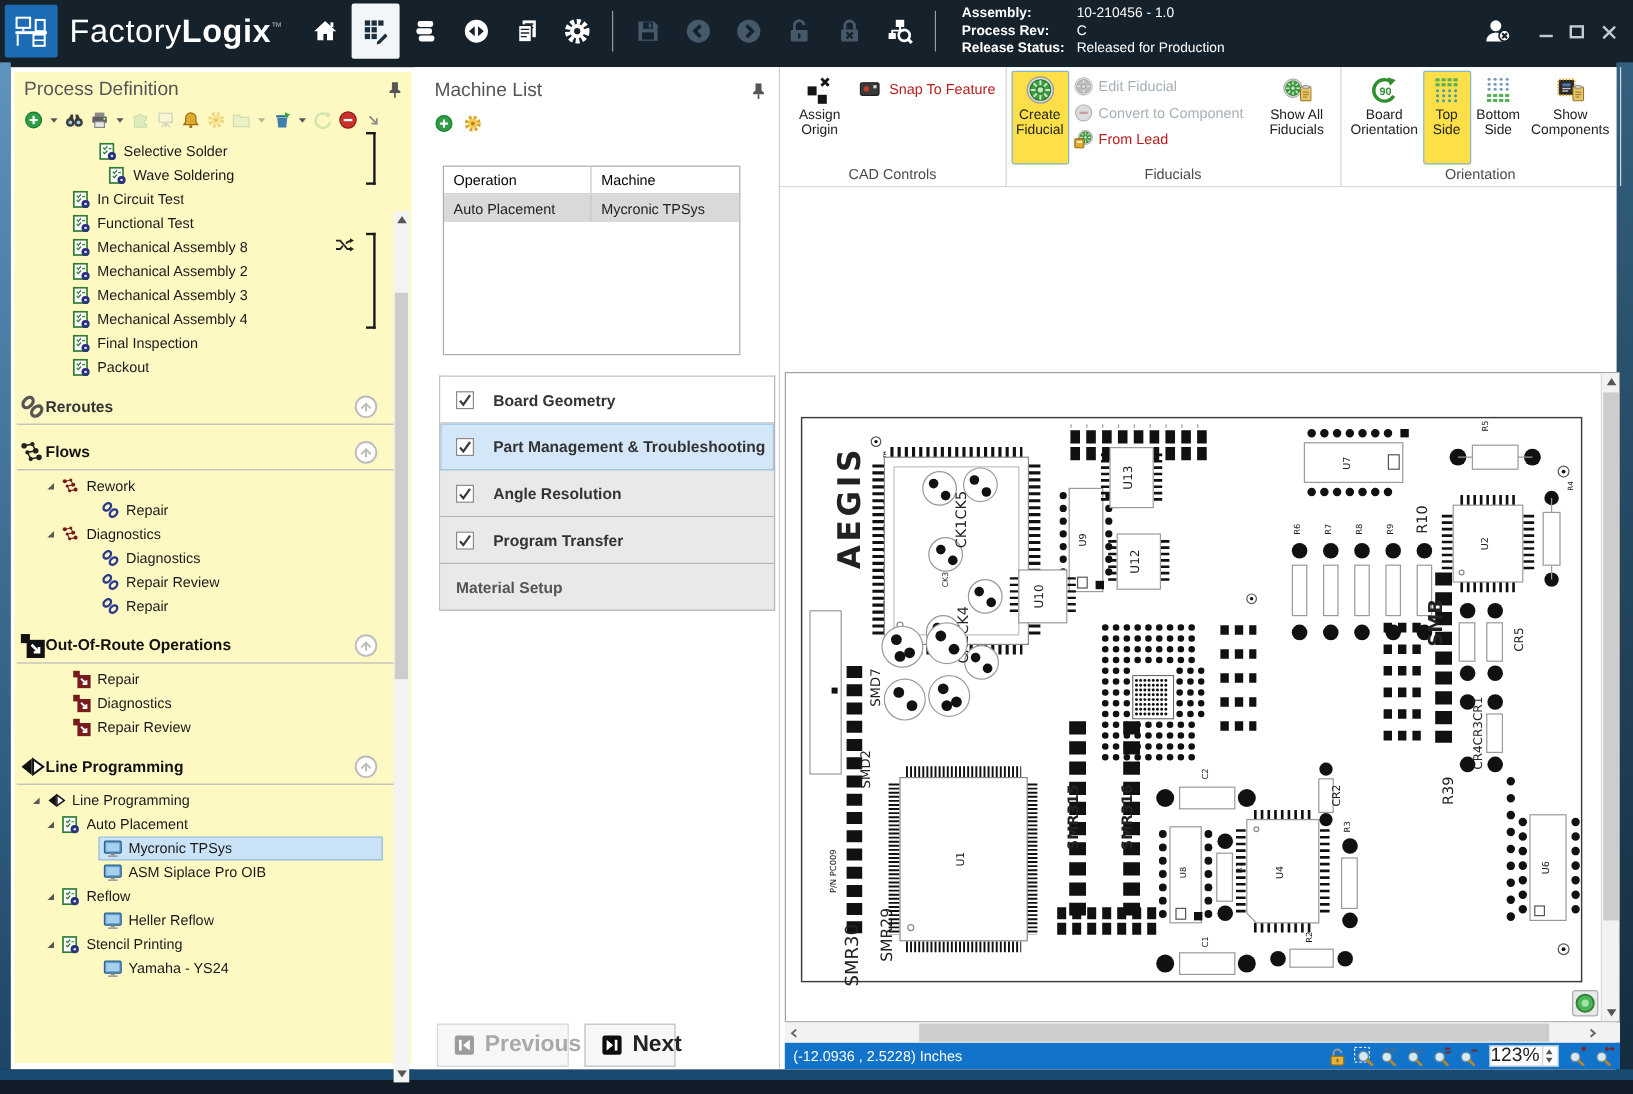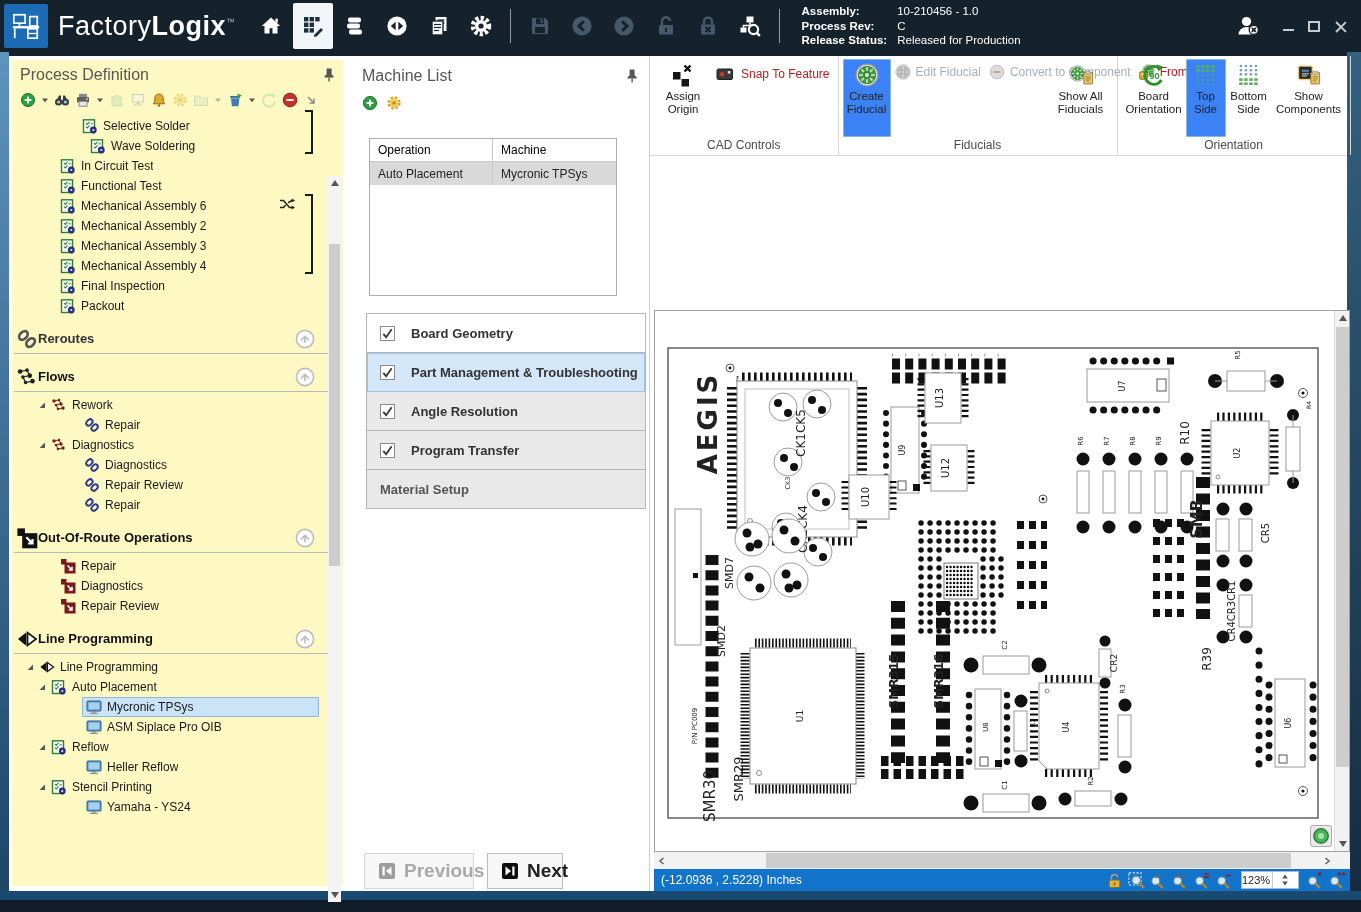--- a/index.html
+++ b/index.html
@@ -70,41 +70,41 @@
   
   .navbtn{position:absolute;top:797px;height:36px;border:1px solid #bdbdbd;background:#f7f7f7;display:flex;align-items:center;gap:7px;font-size:19px;font-weight:bold;color:#222;padding:0 12px}
   .navbtn.disabled{color:#a9a9a9;border-color:#d6d6d6}
   
   .rightcol{position:absolute;left:641px;top:0;width:697px;height:835px;background:#fff}
   .ribbon{position:absolute;left:0;top:0;width:697px;height:100px;border-bottom:1px solid #d9d9d9;display:flex}
   .rgroup{display:flex;flex-direction:column;border-right:1px solid #d5d5d5;padding:3px 4px 0 4px}
   .rgroup .rcontent{display:flex;align-items:flex-start;flex:1}
   .rgroup .rlabel{text-align:center;font-size:12px;color:#4a4a4a;height:17px}
   .bigbtn{display:flex;flex-direction:column;align-items:center;justify-content:flex-start;width:58px;padding:4px 2px 0 2px;height:78px;font-size:11.5px;color:#222;text-align:center;line-height:13px;border-radius:2px;gap:3px}
-  .bigbtn.sel{background:#3b82f6;outline:1px solid #86b6dc;outline-offset:-1px}
+  .bigbtn.sel{background:#fde047;outline:1px solid #86b6dc;outline-offset:-1px}
   .smallbtn{display:flex;align-items:center;gap:5px;font-size:12px;color:#b91c1c;height:22px;padding:0 4px;white-space:nowrap}
   .smallbtn.disabled{color:#a6b0b8}
-  .rstack{display:flex;justify-content:flex-start;padding-top:2px}
+  .rstack{display:flex;flex-direction:column;justify-content:flex-start;padding-top:2px}
   
   .cad{position:absolute;left:4px;top:254px;width:696px;height:581px}
   .cadview{position:absolute;left:0;top:0;width:696px;height:542px;border:1px solid #a2a2a2;background:#fff}
   .vscroll{position:absolute;right:0;top:0;width:15px;height:540px;background:#f2f2f2;border-left:1px solid #dcdcdc}
   .vscroll .thumb{position:absolute;left:1px;top:16px;width:13px;height:440px;background:#cdcdcd}
   .fitbtn{position:absolute;right:17px;top:514px;width:22px;height:22px;background:#e9e9e9;border:1px solid #ababab;border-radius:3px;display:flex;align-items:center;justify-content:center}
   .hscroll{position:absolute;left:0;top:542px;width:696px;height:17px;background:#f2f2f2;display:flex;align-items:center}
   .hthumb{position:absolute;left:112px;top:1px;width:525px;height:15px;background:#cdcdcd}
   .harrow{width:16px;height:17px;display:flex;align-items:center;justify-content:center;color:#666}
   .harrow.right{position:absolute;right:15px}
   .statusbar{position:absolute;left:0;top:559px;width:696px;height:22px;background:#1173c9;display:flex;align-items:center;color:#fff;font-size:12px;padding:0 4px 0 7px}
   .statusbar .sp{flex:1}
   .sb-icons{display:flex;align-items:center;gap:5px}
   .sbi{width:17px;height:17px}
   .sbt{font-size:5.5px;font-weight:bold;fill:#5a6b7a;text-anchor:middle}
   .sb-zoombox{background:#fff;border:1px solid #9dbcd6;width:58px;height:18px;display:flex;align-items:center;color:#222;margin:0 3px}
-  .sb-zoombox span{flex:1;text-align:left;padding-right:2px;font-size:11px}
+  .sb-zoombox span{flex:1;text-align:left;padding-right:2px;font-size:16px}
   .spincol{width:14px;height:16px;display:flex;flex-direction:column;align-items:center;justify-content:center;border-left:1px solid #cfcfcf}
   
   .ic24{width:24px;height:24px;flex:none}.ic22{width:22px;height:22px;flex:none}
   .ic16{width:16px;height:16px;flex:none}.ic18{width:18px;height:18px;flex:none}
   .ic20{width:20px;height:20px;flex:none}.ic8{width:8px;height:8px;flex:none}
   .ic30{width:30px;height:30px;flex:none}
   .exp{width:8px;height:8px;flex:none}
   .pcbsvg text{font-family:"DejaVu Sans",sans-serif;fill:#222}
   .pr{text-anchor:middle}
 </style>
@@ -667,21 +667,21 @@
       <div class="trow" style="padding-left:48px">
           <svg class="ic16">
             <use href="#i-op"></use>
           </svg>
           <span class="tlabel">Functional Test</span>
         </div>
       <div class="trow" style="padding-left:48px">
           <svg class="ic16">
             <use href="#i-op"></use>
           </svg>
-          <span class="tlabel">Mechanical Assembly 6</span>
+          <span class="tlabel">Mechanical Assembly 8</span>
         </div>
       <div class="trow" style="padding-left:48px">
           <svg class="ic16">
             <use href="#i-op"></use>
           </svg>
           <span class="tlabel">Mechanical Assembly 2</span>
         </div>
       <div class="trow" style="padding-left:48px">
           <svg class="ic16">
             <use href="#i-op"></use>

